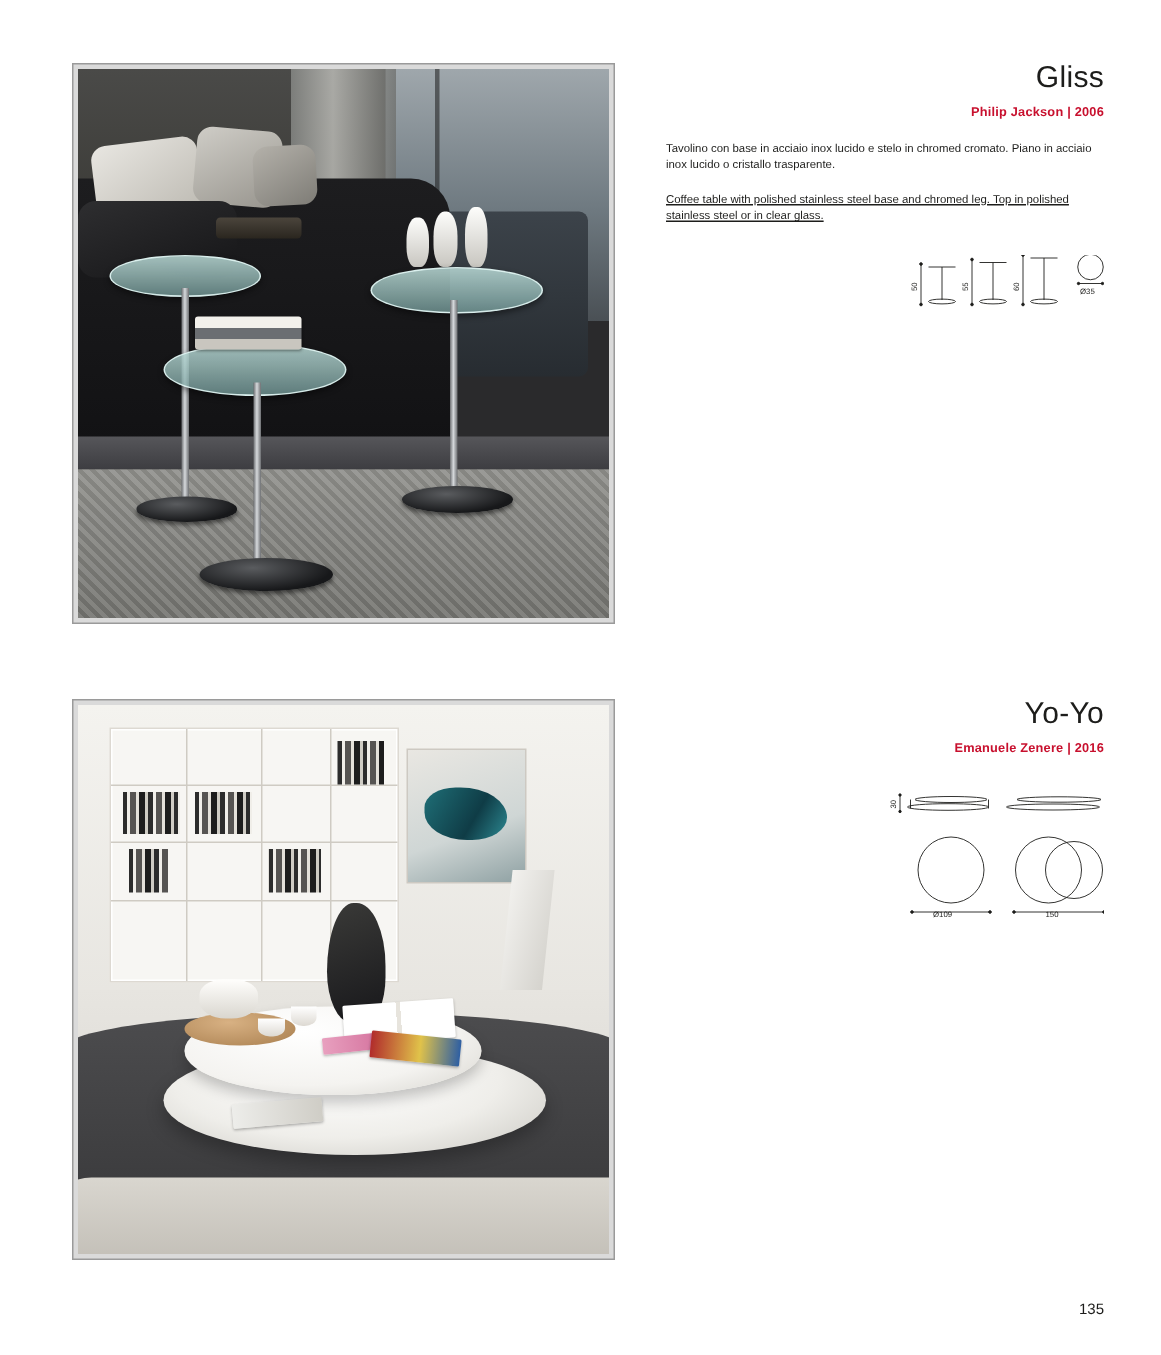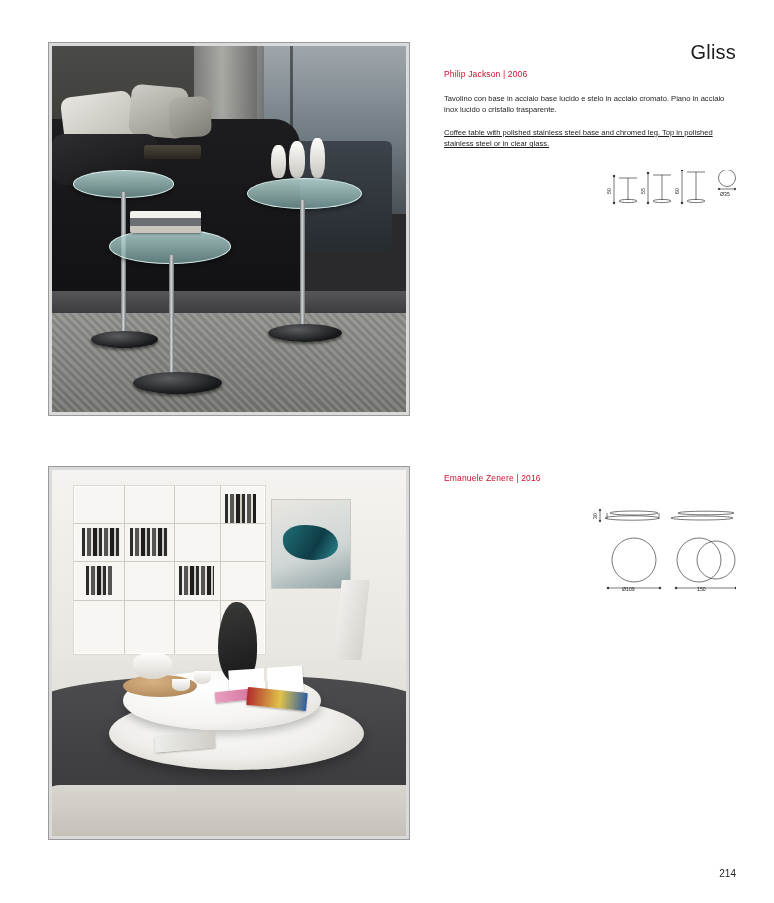--- a/index.html
+++ b/index.html
@@ -270,25 +270,26 @@
   }
   .prod-title {
     text-align: right;
     font-size: 20px;
     font-weight: 400;
     letter-spacing: .2px;
     color: #1d1d1b;
     line-height: 1;
   }
   .prod-sub {
-    text-align: left;
+    text-align: right;
     font-size: 8.5px;
     color: #c8102e;
     margin-top: 7px;
     letter-spacing: .15px;
+    font-weight: bold;
   }
   .prod-para {
     font-size: 7.6px;
     line-height: 1.5;
     color: #1d1d1b;
     text-align: left;
     margin-top: 14px;
   }
   .prod-para.second { margin-top: 11px; text-decoration: underline; }
 
@@ -351,21 +352,21 @@
           <div class="obj books"></div>
           <div class="leg l3"></div>
           <div class="base b3"></div>
         </div>
       </div>
     </div>
 
     <div class="textcol">
       <div class="prod-title">Gliss</div>
       <div class="prod-sub">Philip Jackson | 2006</div>
-      <div class="prod-para">Tavolino con base in acciaio base lucido e stelo in acciaio cromato. Piano in acciaio inox lucido o cristallo trasparente.</div>
+      <div class="prod-para">Tavolino con base in acciaio inox lucido e stelo in chromed cromato. Piano in acciaio inox lucido o cristallo trasparente.</div>
       <div class="prod-para second">Coffee table with polished stainless steel base and chromed leg. Top in polished stainless steel or in clear glass.</div>
 
       <div class="tech">
         <svg width="292" height="100" viewBox="0 0 292 100">
           <g stroke="#1d1d1b" stroke-width="0.6" fill="none">
 
             <line x1="175" y1="8" x2="193" y2="8"></line>
             <line x1="184" y1="8" x2="184" y2="30"></line>
             <ellipse cx="184" cy="31" rx="9" ry="1.6"></ellipse>
             <line x1="170" y1="6" x2="170" y2="33"></line>
@@ -439,20 +440,21 @@
           <div class="yo-book pink"></div>
           <div class="yo-book mag1"></div>
           <div class="yo-book mag2"></div>
 
           <div class="s2-sofa"></div>
         </div>
       </div>
     </div>
 
     <div class="textcol">
+      <div class="prod-title">Yo-Yo</div>
       <div class="prod-sub">Emanuele Zenere | 2016</div>
 
       <div class="tech">
         <svg width="292" height="115" viewBox="0 0 292 115">
           <g stroke="#1d1d1b" stroke-width="0.6" fill="none">
 
             <ellipse cx="190" cy="10" rx="24" ry="2"></ellipse>
             <ellipse cx="188" cy="15" rx="27" ry="2.2"></ellipse>
             <line x1="163" y1="10" x2="163" y2="16"></line>
             <line x1="215" y1="10" x2="215" y2="16"></line>
@@ -477,14 +479,14 @@
           <g class="tech-label">
             <text x="153" y="16" transform="rotate(-90 153 16)">30</text>
             <text x="178" y="88">Ø109</text>
             <text x="253" y="88">150</text>
           </g>
         </svg>
       </div>
     </div>
   </div>
 
-  <div class="pagenum">214</div>
+  <div class="pagenum">135</div>
 </div>
 
 </body></html>

